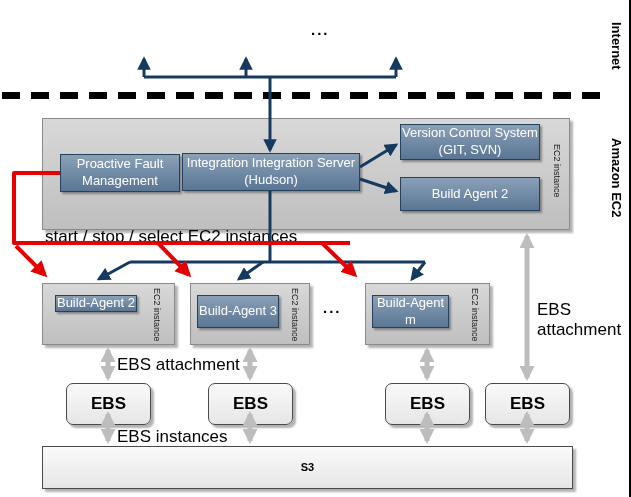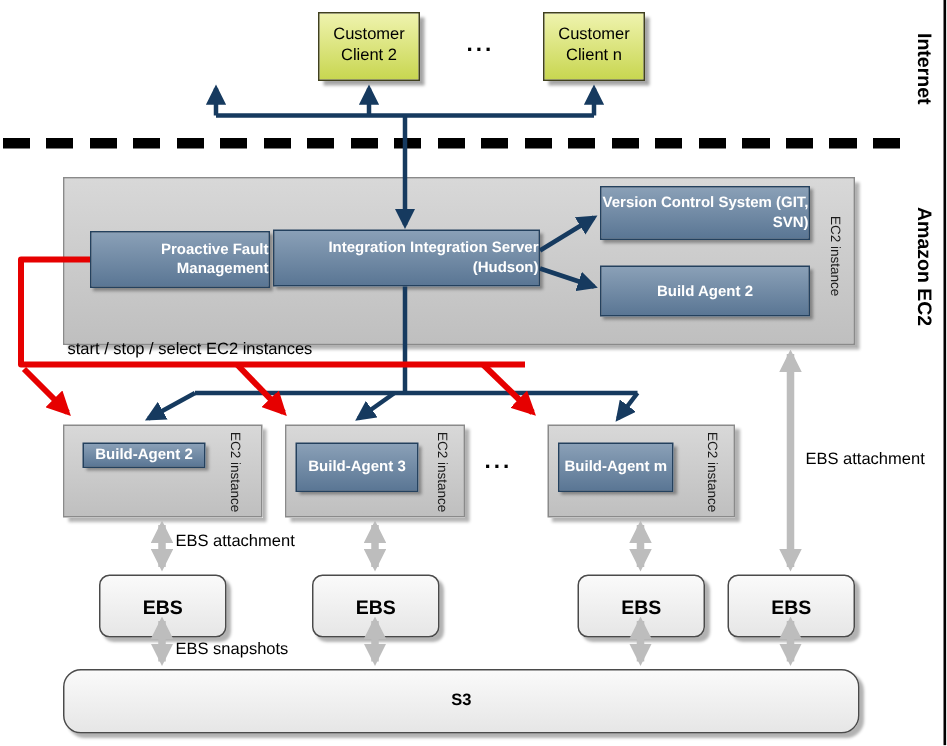--- a/index.html
+++ b/index.html
@@ -33,47 +33,47 @@
   .dashline{position:absolute;left:2px;top:92px;width:598px;height:7px;
     background:repeating-linear-gradient(to right,#000 0,#000 18px,transparent 18px,transparent 29px);}
 
   .graybox{background:linear-gradient(#d8d8d8,#bfbfbf);border:1px solid #8a8a8a;box-shadow:3px 3px 2px rgba(0,0,0,.3);}
   .bigbox{left:42px;top:118px;width:528px;height:112px;}
   .a2{left:42px;top:283px;width:133px;height:62px;}
   .a3{left:190px;top:283px;width:120px;height:62px;}
   .am{left:365px;top:283px;width:125px;height:62px;}
 
   .blue{background:linear-gradient(#8aa0b7,var(--node-blue));border:1px solid #24415e;color:#fff;
-    display:flex;align-items:center;justify-content:center;text-align:right;font-size:10px;line-height:1.3;
-    box-shadow:2px 2px 2px rgba(0,0,0,.35);font-weight:bold;}
+    display:flex;align-items:center;justify-content:center;text-align:center;font-size:13px;line-height:1.3;
+    box-shadow:2px 2px 2px rgba(0,0,0,.35);}
   .pfm{left:60px;top:154px;width:120px;height:38px}
   .ci{left:182px;top:153px;width:178px;height:38px}
   .vcs{left:400px;top:124px;width:140px;height:36px}
   .ba1{left:400px;top:177px;width:140px;height:34px}
   .i2{left:55px;top:295px;width:82px;height:17px}
   .i3{left:197px;top:295px;width:82px;height:33px}
   .im{left:372px;top:295px;width:77px;height:33px}
 
   .ec2tag{position:absolute;writing-mode:vertical-rl;font-size:9px;color:#1a1a1a;}
   .tag-main{left:552px;top:144px}
   .tag-a2{left:152px;top:288px}
   .tag-a3{left:290px;top:288px}
   .tag-am{left:470px;top:288px}
 
   .ebs{width:85px;height:42px;border-radius:7px;background:linear-gradient(#fafafa,var(--storage-gray));
     border:1px solid #4a4a4a;box-shadow:3px 3px 2px rgba(0,0,0,.3);
-    display:flex;align-items:center;justify-content:center;font-weight:bold;font-size:13px;}
+    display:flex;align-items:center;justify-content:center;font-weight:bold;font-size:17px;}
   .e1{left:66px;top:383px}.e2{left:208px;top:383px}.e3{left:385px;top:383px}.e4{left:485px;top:383px}
 
-  .s3{left:42px;top:446px;width:531px;height:43px;border-radius:12px;
+  .s3{left:42px;top:446px;width:531px;height:43px;border-radius:0;
     background:linear-gradient(#fafafa,var(--storage-gray));border:1px solid #4a4a4a;
     box-shadow:3px 3px 2px rgba(0,0,0,.3);
     display:flex;flex-direction:column;align-items:center;justify-content:center;font-weight:bold;font-size:11px;line-height:1.35;}
 
-  .smalllabel{position:absolute;font-size:11px;}
+  .smalllabel{position:absolute;font-size:17px;}
   .lbl-control{left:45px;top:227px}
   .lbl-att-left{left:117px;top:355px}
   .lbl-att-right{left:537px;top:300px}
   .lbl-snap{left:117px;top:427px}
 
   svg.overlay{position:absolute;left:0;top:0;width:631px;height:497px;pointer-events:none;}
   .stroke-navy{stroke:var(--arrow-navy);stroke-width:3;fill:none;}
   .stroke-red{stroke:var(--arrow-red);stroke-width:4;fill:none;stroke-linejoin:round;}
   .stroke-gray{stroke:var(--arrow-gray);stroke-width:5;fill:none;}
   .fill-navy{fill:var(--arrow-navy);}
@@ -83,23 +83,21 @@
 </head>
 <body>
 
 <div class="canvas">
 
   <div class="dashline"></div>
   <div class="rightline"></div>
   <div class="vlabel lbl-internet">Internet</div>
   <div class="vlabel lbl-ec2">Amazon EC2</div>
 
-  <div class="box client c2">Customer Client 2</div>
   <div class="dots dots-top">...</div>
-  <div class="box client cn">Customer Client n</div>
 
   <div class="box graybox bigbox"></div>
   <div class="ec2tag tag-main">EC2 instance</div>
   <div class="box blue pfm">Proactive Fault Management</div>
   <div class="box blue ci">Integration Integration Server (Hudson)</div>
   <div class="box blue vcs">Version Control System (GIT, SVN)</div>
   <div class="box blue ba1">Build Agent 2</div>
 
   <div class="smalllabel lbl-control">start / stop / select EC2 instances</div>
 
@@ -112,21 +110,21 @@
   <div class="ec2tag tag-a3">EC2 instance</div>
 
   <div class="dots dots-mid">...</div>
 
   <div class="box graybox am"></div>
   <div class="box blue im">Build-Agent m</div>
   <div class="ec2tag tag-am">EC2 instance</div>
 
   <div class="smalllabel lbl-att-left">EBS attachment</div>
   <div class="smalllabel lbl-att-right">EBS attachment</div>
-  <div class="smalllabel lbl-snap">EBS snapshots</div>
+  <div class="smalllabel lbl-snap">EBS instances</div>
 
   <div class="box ebs e1">EBS</div>
   <div class="box ebs e2">EBS</div>
   <div class="box ebs e3">EBS</div>
   <div class="box ebs e4">EBS</div>
 
   <div class="box s3">
     <div>S3</div>
   </div>
 

